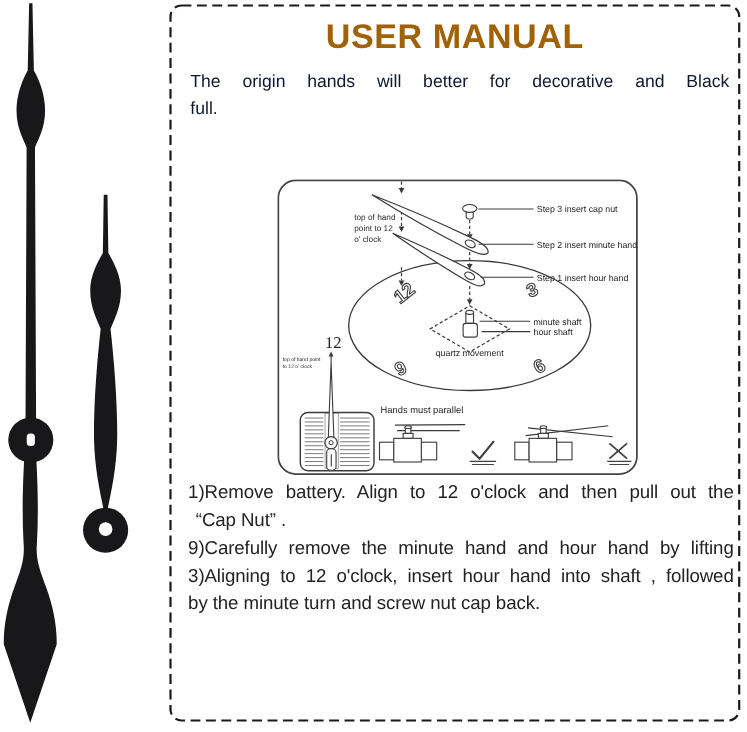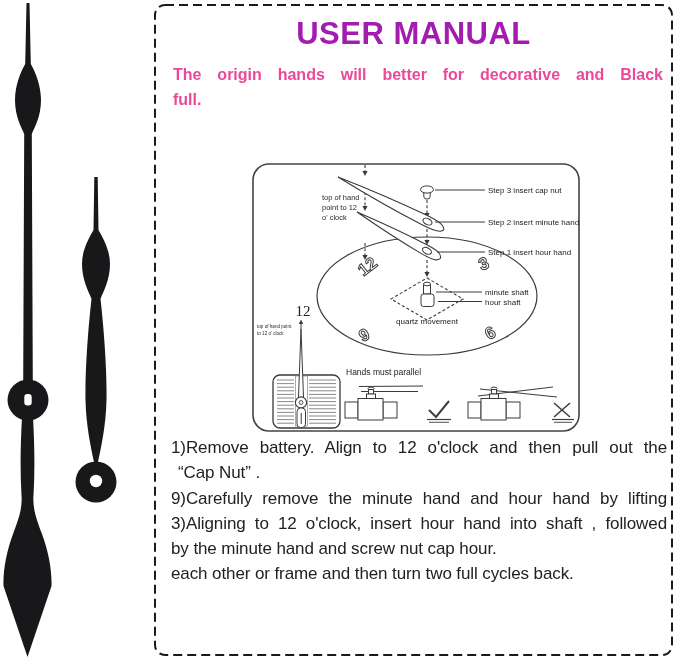--- a/index.html
+++ b/index.html
@@ -1,22 +1,22 @@
 <!DOCTYPE html>
 <html><head>
 <meta charset="utf-8">
 <style>
   html,body{margin:0;padding:0;background:#fff;}
   body{width:679px;height:665px;position:relative;overflow:hidden;
        font-family:"Liberation Sans",sans-serif;color:#1f1f1f;}
   .layer{position:absolute;left:0;top:0;}
   .title{position:absolute;left:155px;top:16px;width:517px;text-align:center;
-         font-size:31px;font-weight:bold;letter-spacing:.5px;color:#a21caf;}
+         font-size:31px;font-weight:bold;letter-spacing:.5px;color:#a16207;}
   .intro{position:absolute;left:173px;top:62px;width:490px;
-         font-size:16px;font-weight:bold;color:#ec4899;}
+         font-size:16px;font-weight:normal;color:#0f172a;}
   .steps{position:absolute;left:171px;top:435px;width:496px;
          font-size:17px;letter-spacing:-.1px;color:#222;}
   .line{display:block;height:25.3px;line-height:25.3px;white-space:nowrap;}
   .intro .line{height:25px;line-height:25px;letter-spacing:0;}
   .j{white-space:normal;text-align:justify;text-align-last:justify;}
   .indent{padding-left:7px;}
   .diagram{position:absolute;left:252px;top:163px;width:328px;height:269px;}
   svg text{font-family:"Liberation Sans",sans-serif;}
   .serif{font-family:"Liberation Serif",serif;}
 </style>
@@ -186,15 +186,14 @@
     <line x1="300" y1="256.5" x2="322" y2="256.5" stroke-width="1.2"></line>
     <line x1="302" y1="259.3" x2="320" y2="259.3" stroke-width="0.9"></line>
   </g>
 </svg>
 
 <div class="steps">
   <span class="line j">1)Remove battery. Align to 12 o'clock and then pull out the</span>
   <span class="line indent">“Cap Nut” .</span>
   <span class="line j">9)Carefully remove the minute hand and hour hand by lifting</span>
   <span class="line j">3)Aligning to 12 o'clock, insert hour hand into shaft , followed</span>
-  <span class="line">by the minute hand and screw nut cap hour.</span>
-  <span class="line">each other or frame and then turn two full cycles back.</span>
+  <span class="line">by the minute turn and screw nut cap back.</span>
 </div>
 
 </body></html>

